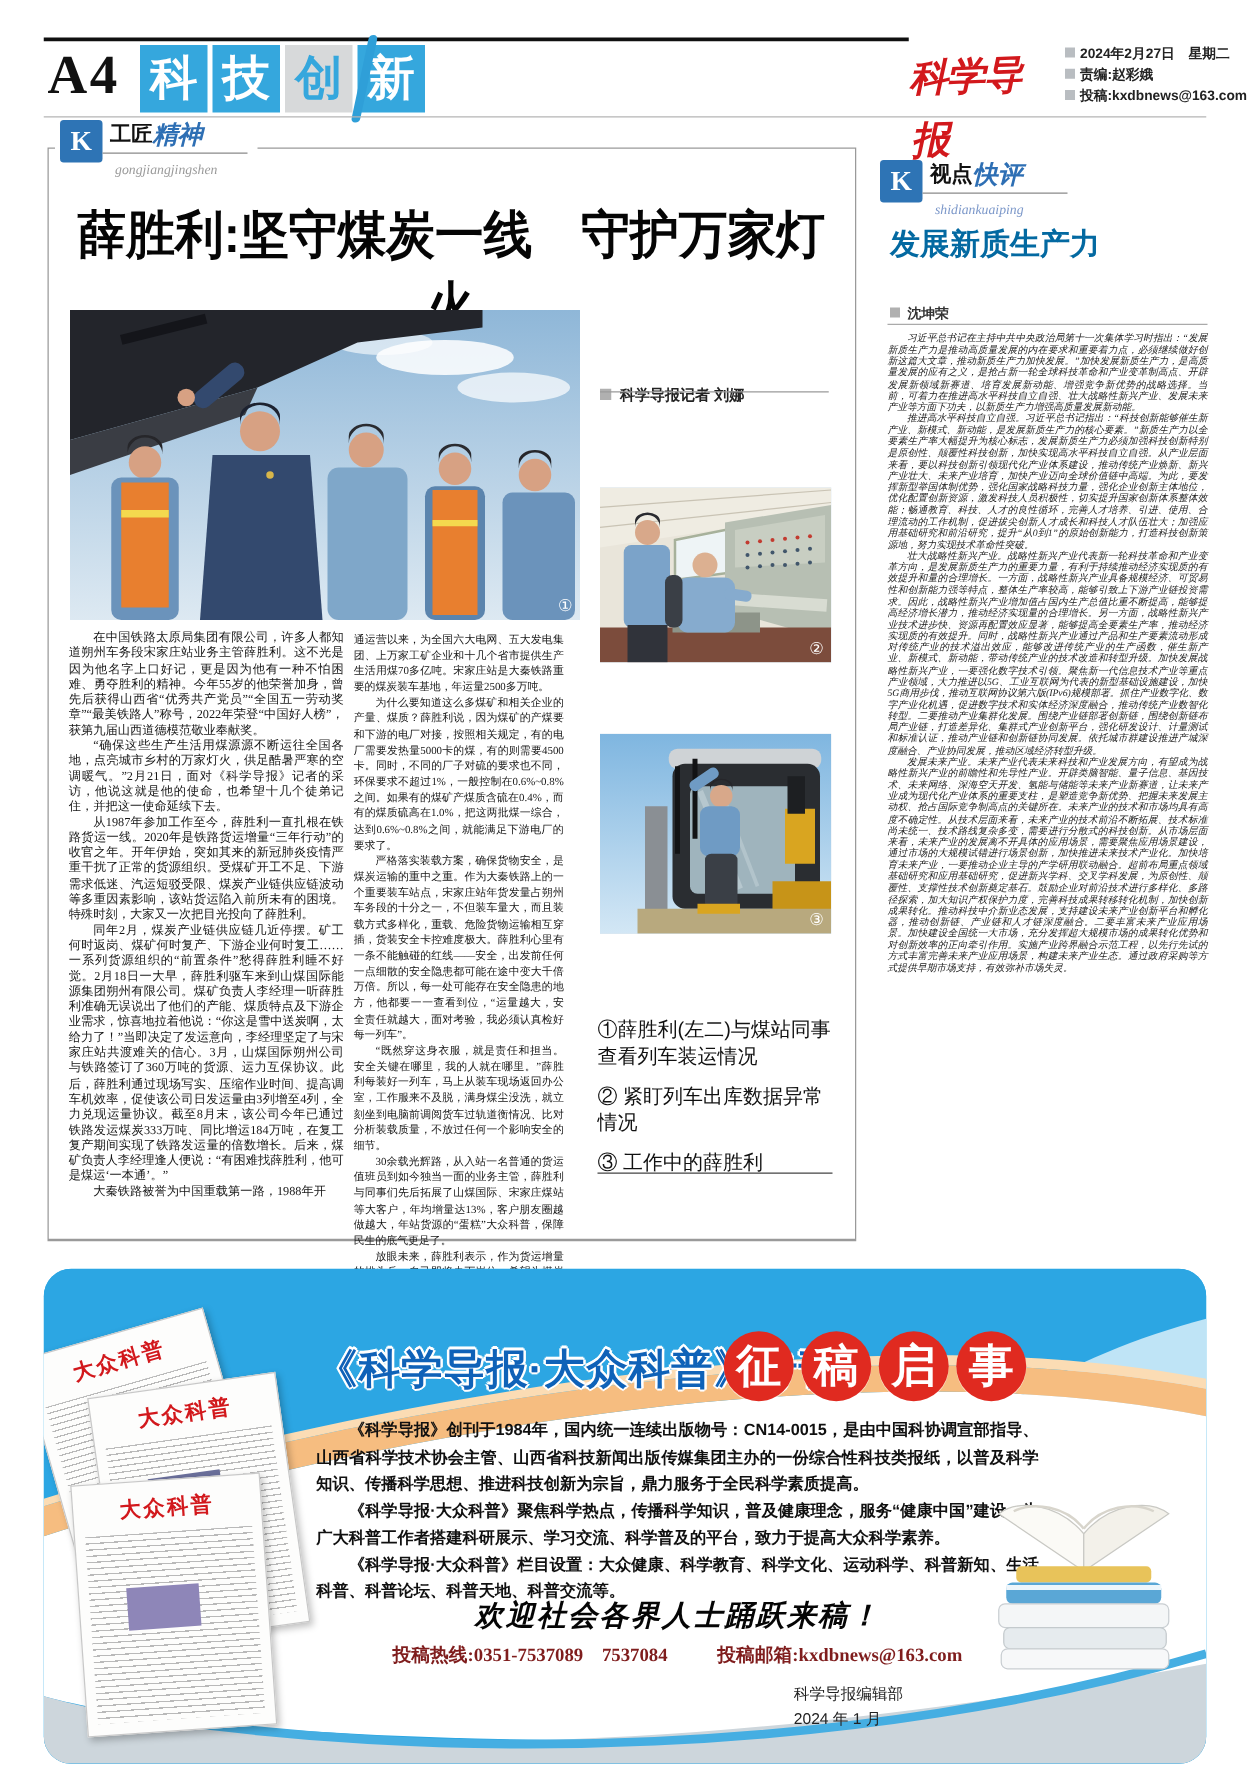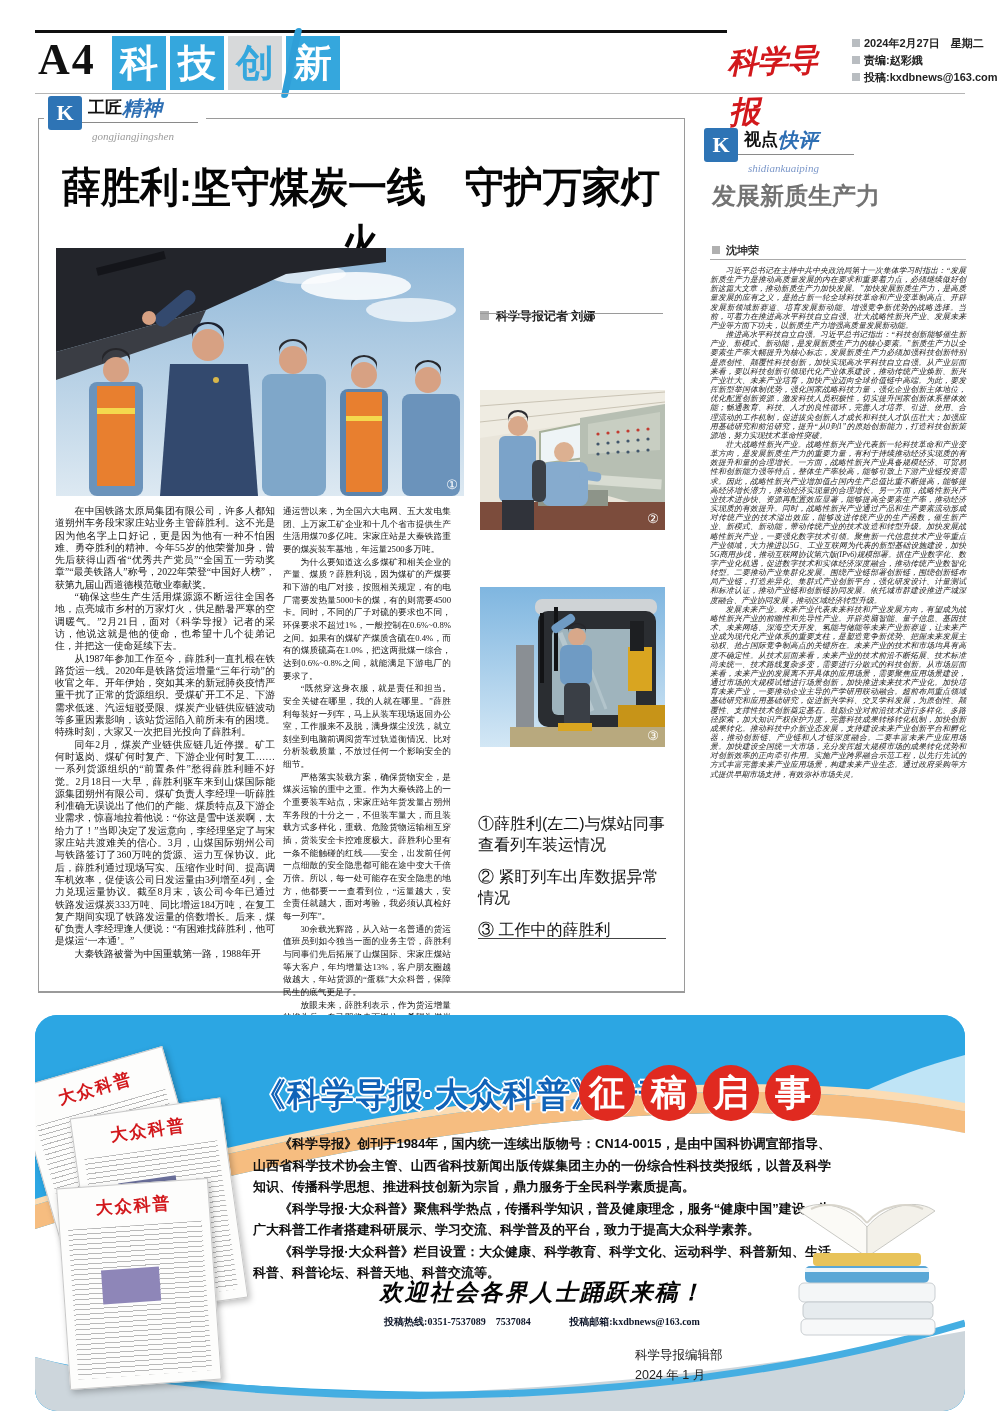--- a/index.html
+++ b/index.html
@@ -48,21 +48,21 @@
   .bodycol{font-size:9.8px;line-height:12.3px;text-align:justify;color:#151515;}
   .bodycol p{margin:0;text-indent:2em;}
   .bodycol p.noindent{text-indent:0;}
   .col1{left:55px;top:505px;width:220px;}
   .col2{left:283px;top:505px;width:168px;font-size:8.7px;line-height:12.65px;}
   .credit{text-align:right;font-weight:bold;text-indent:0 !important;font-family:"Liberation Sans",sans-serif;margin-top:4px !important;}
 
   
   .sk-label{left:700px;top:128px;}
   .headline2{left:712px;top:180px;width:256px;font-family:"Liberation Sans",sans-serif;font-weight:800;
-             font-size:24px;line-height:32px;color:#737373;}
+             font-size:24px;line-height:32px;color:#0369a1;}
   .r-author{left:712px;top:243px;font-family:"Liberation Sans",sans-serif;font-size:11px;font-weight:bold;color:#333;}
   .r-author .sq{display:inline-block;width:8px;height:8px;background:#b0b0b0;margin-right:6px;}
   .r-author-rule{left:710px;top:259px;width:256px;height:1px;background:#aaa;}
   .r-body{left:710px;top:266px;width:256px;font-size:7.8px;line-height:9.15px;text-align:justify;
           font-style:italic;color:#222;}
   .r-body p{margin:0;text-indent:2em;}
 
   
   .ad{left:35px;top:1015px;width:930px;height:396px;border-radius:22px;overflow:hidden;background:#2ca6e3;}
   .ad-bg{position:absolute;left:0;top:0;}
@@ -79,21 +79,21 @@
   .stamp{position:absolute;left:542px;top:50px;}
   .stamp span{display:inline-block;width:56px;height:56px;border-radius:50%;background:#e02a20;color:#fff;
               text-align:center;line-height:56px;font-size:36px;font-weight:bold;margin-left:2px;
               font-family:"Liberation Serif",serif;box-shadow:0 1px 0 rgba(255,255,255,.6);}
   .ad-body{position:absolute;left:218px;top:118px;width:578px;font-family:"Liberation Sans",sans-serif;
            font-size:13px;font-weight:600;line-height:21.5px;color:#101010;text-align:justify;}
   .ad-body p{margin:0;text-indent:2em;}
   .ad-callig{position:absolute;left:218px;top:262px;width:578px;text-align:center;font-family:"Liberation Serif",serif;
              font-style:italic;font-weight:bold;font-size:23px;color:#050505;letter-spacing:2px;}
   .ad-contact{position:absolute;left:218px;top:300px;width:578px;text-align:center;font-family:"Liberation Serif",serif;
-              font-size:10px;font-weight:600;color:#0f172a;}
+              font-size:15px;font-weight:600;color:#7f1d1d;}
   .ad-contact span{margin:0 18px;}
   .ad-signoff{position:absolute;left:600px;top:330px;width:200px;font-family:"Liberation Sans",sans-serif;
               font-size:12.5px;color:#222;line-height:20px;}
   .books{position:absolute;right:18px;top:150px;}
 </style>
 </head>
 <body>
 
 <div class="page">
 
@@ -264,22 +264,22 @@
   <div class="abs bodycol col1">
     <p>在中国铁路太原局集团有限公司，许多人都知道朔州车务段宋家庄站业务主管薛胜利。这不光是因为他名字上口好记，更是因为他有一种不怕困难、勇夺胜利的精神。今年55岁的他荣誉加身，曾先后获得山西省“优秀共产党员”“全国五一劳动奖章”“最美铁路人”称号，2022年荣登“中国好人榜”，获第九届山西道德模范敬业奉献奖。</p>
     <p>“确保这些生产生活用煤源源不断运往全国各地，点亮城市乡村的万家灯火，供足酷暑严寒的空调暖气。”2月21日，面对《科学导报》记者的采访，他说这就是他的使命，也希望十几个徒弟记住，并把这一使命延续下去。</p>
     <p>从1987年参加工作至今，薛胜利一直扎根在铁路货运一线。2020年是铁路货运增量“三年行动”的收官之年。开年伊始，突如其来的新冠肺炎疫情严重干扰了正常的货源组织。受煤矿开工不足、下游需求低迷、汽运短驳受限、煤炭产业链供应链波动等多重因素影响，该站货运陷入前所未有的困境。特殊时刻，大家又一次把目光投向了薛胜利。</p>
     <p>同年2月，煤炭产业链供应链几近停摆。矿工何时返岗、煤矿何时复产、下游企业何时复工……一系列货源组织的“前置条件”愁得薛胜利睡不好觉。2月18日一大早，薛胜利驱车来到山煤国际能源集团朔州有限公司。煤矿负责人李经理一听薛胜利准确无误说出了他们的产能、煤质特点及下游企业需求，惊喜地拉着他说：“你这是雪中送炭啊，太给力了！”当即决定了发运意向，李经理坚定了与宋家庄站共渡难关的信心。3月，山煤国际朔州公司与铁路签订了360万吨的货源、运力互保协议。此后，薛胜利通过现场写实、压缩作业时间、提高调车机效率，促使该公司日发运量由3列增至4列，全力兑现运量协议。截至8月末，该公司今年已通过铁路发运煤炭333万吨、同比增运184万吨，在复工复产期间实现了铁路发运量的倍数增长。后来，煤矿负责人李经理逢人便说：“有困难找薛胜利，他可是煤运‘一本通’。”</p>
     <p>大秦铁路被誉为中国重载第一路，1988年开</p>
   </div>
   <div class="abs bodycol col2">
     <p class="noindent">通运营以来，为全国六大电网、五大发电集团、上万家工矿企业和十几个省市提供生产生活用煤70多亿吨。宋家庄站是大秦铁路重要的煤炭装车基地，年运量2500多万吨。</p>
     <p>为什么要知道这么多煤矿和相关企业的产量、煤质？薛胜利说，因为煤矿的产煤要和下游的电厂对接，按照相关规定，有的电厂需要发热量5000卡的煤，有的则需要4500卡。同时，不同的厂子对硫的要求也不同，环保要求不超过1%，一般控制在0.6%~0.8%之间。如果有的煤矿产煤质含硫在0.4%，而有的煤质硫高在1.0%，把这两批煤一综合，达到0.6%~0.8%之间，就能满足下游电厂的要求了。</p>
+    <p>严格落实装载方案，确保货物安全，是煤炭运输的重中之重。作为大秦铁路上的一个重要装车站点，宋家庄站年货发量占朔州车务段的十分之一，不但装车量大，而且装载方式多样化，重载、危险货物运输相互穿插，货装安全卡控难度极大。薛胜利心里有一条不能触碰的红线——安全，出发前任何一点细散的安全隐患都可能在途中变大千倍万倍。所以，每一处可能存在安全隐患的地方，他都要一一查看到位，“运量越大，安全责任就越大，面对考验，我必须认真检好每一列车”。</p>
     <p>“既然穿这身衣服，就是责任和担当。安全关键在哪里，我的人就在哪里。”薛胜利每装好一列车，马上从装车现场返回办公室，工作服来不及脱，满身煤尘没洗，就立刻坐到电脑前调阅货车过轨道衡情况、比对分析装载质量，不放过任何一个影响安全的细节。</p>
-    <p>严格落实装载方案，确保货物安全，是煤炭运输的重中之重。作为大秦铁路上的一个重要装车站点，宋家庄站年货发量占朔州车务段的十分之一，不但装车量大，而且装载方式多样化，重载、危险货物运输相互穿插，货装安全卡控难度极大。薛胜利心里有一条不能触碰的红线——安全，出发前任何一点细散的安全隐患都可能在途中变大千倍万倍。所以，每一处可能存在安全隐患的地方，他都要一一查看到位，“运量越大，安全责任就越大，面对考验，我必须认真检好每一列车”。</p>
     <p>30余载光辉路，从入站一名普通的货运值班员到如今独当一面的业务主管，薛胜利与同事们先后拓展了山煤国际、宋家庄煤站等大客户，年均增量达13%，客户朋友圈越做越大，年站货源的“蛋糕”大众科普，保障民生的底气更足了。</p>
     <p>放眼未来，薛胜利表示，作为货运增量的排头兵，自己即将走下岗位，希望为煤炭运输站好最后一班岗，也希望自己的徒弟继续发扬“人民铁路为人民”的宗旨，继续发光发热。</p>
     <p class="credit">本文图片由受访者提供</p>
   </div>
 
   <div class="abs sk-label klabel">
     <span class="kbox">K</span><span class="txtwrap"><span class="t1">视点</span><span class="t2">快评</span></span>
     <span class="pinyin blue">shidiankuaiping</span>
   </div>
 

